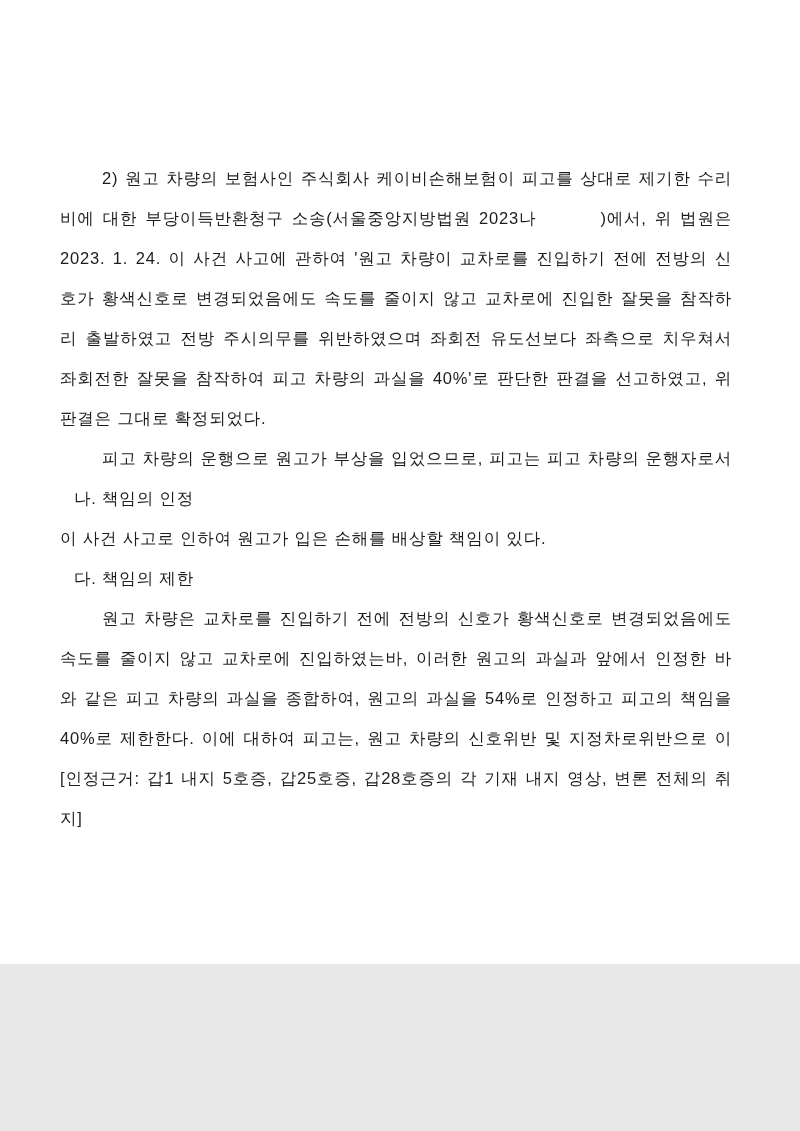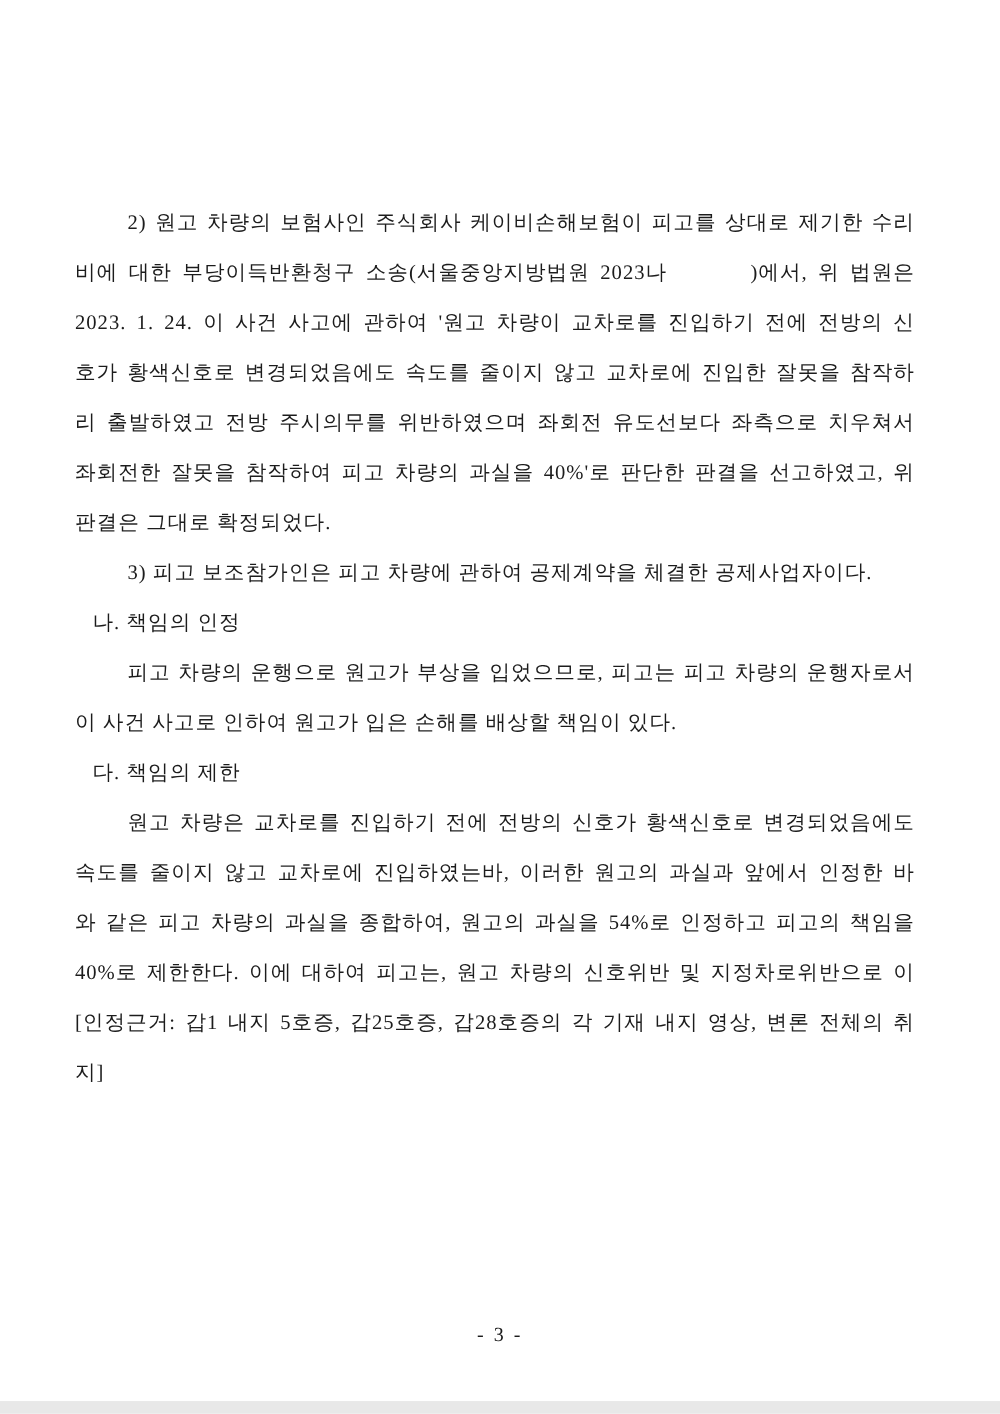--- a/index.html
+++ b/index.html
@@ -3,25 +3,25 @@
 <meta charset="utf-8">
 <style>
   html, body {
     margin: 0;
     padding: 0;
     background: #e8e8e8;
   }
   .page {
     position: relative;
     width: 800px;
-    height: 1121px;
+    height: 964px;
     margin: 0 auto;
     background: #ffffff;
     overflow: hidden;
-    font-family: Liberation Serif, serif;
+    font-family: Liberation Sans, sans-serif;
     color: #1c1c1c;
   }
   .body-text {
     position: absolute;
     top: 158px;
     left: 60px;
     width: 672px;
   }
   .line {
     height: 40px;
@@ -55,23 +55,22 @@
 
 <div class="page">
   <div class="body-text">
       <div class="line stretch indent-para">2) 원고 차량의 보험사인 주식회사 케이비손해보험이 피고를 상대로 제기한 수리</div>
       <div class="line stretch">비에 대한 부당이득반환청구 소송(서울중앙지방법원 2023나&nbsp;&nbsp;&nbsp;&nbsp;&nbsp;&nbsp;&nbsp;&nbsp;)에서, 위 법원은</div>
       <div class="line stretch">2023. 1. 24. 이 사건 사고에 관하여 '원고 차량이 교차로를 진입하기 전에 전방의 신</div>
       <div class="line stretch">호가 황색신호로 변경되었음에도 속도를 줄이지 않고 교차로에 진입한 잘못을 참작하</div>
       <div class="line stretch">리 출발하였고 전방 주시의무를 위반하였으며 좌회전 유도선보다 좌측으로 치우쳐서</div>
       <div class="line stretch">좌회전한 잘못을 참작하여 피고 차량의 과실을 40%'로 판단한 판결을 선고하였고, 위</div>
       <div class="line">판결은 그대로 확정되었다.</div>
-      <div class="line indent-para">3) 피고 보조참가인은 피고 차량에 관하여 공제계약을 체결한 공제사업자이다.</div>
+      <div class="line stretch indent-para">피고 차량의 운행으로 원고가 부상을 입었으므로, 피고는 피고 차량의 운행자로서</div>
       <div class="line indent-head">나. 책임의 인정</div>
-      <div class="line stretch indent-para">피고 차량의 운행으로 원고가 부상을 입었으므로, 피고는 피고 차량의 운행자로서</div>
       <div class="line">이 사건 사고로 인하여 원고가 입은 손해를 배상할 책임이 있다.</div>
       <div class="line indent-head">다. 책임의 제한</div>
       <div class="line stretch indent-para">원고 차량은 교차로를 진입하기 전에 전방의 신호가 황색신호로 변경되었음에도</div>
       <div class="line stretch">속도를 줄이지 않고 교차로에 진입하였는바, 이러한 원고의 과실과 앞에서 인정한 바</div>
       <div class="line stretch">와 같은 피고 차량의 과실을 종합하여, 원고의 과실을 54%로 인정하고 피고의 책임을</div>
       <div class="line stretch">40%로 제한한다. 이에 대하여 피고는, 원고 차량의 신호위반 및 지정차로위반으로 이</div>
       <div class="line stretch">[인정근거: 갑1 내지 5호증, 갑25호증, 갑28호증의 각 기재 내지 영상, 변론 전체의 취</div>
       <div class="line">지]</div>
     </div>
   <div class="page-number">- 3 -</div>

